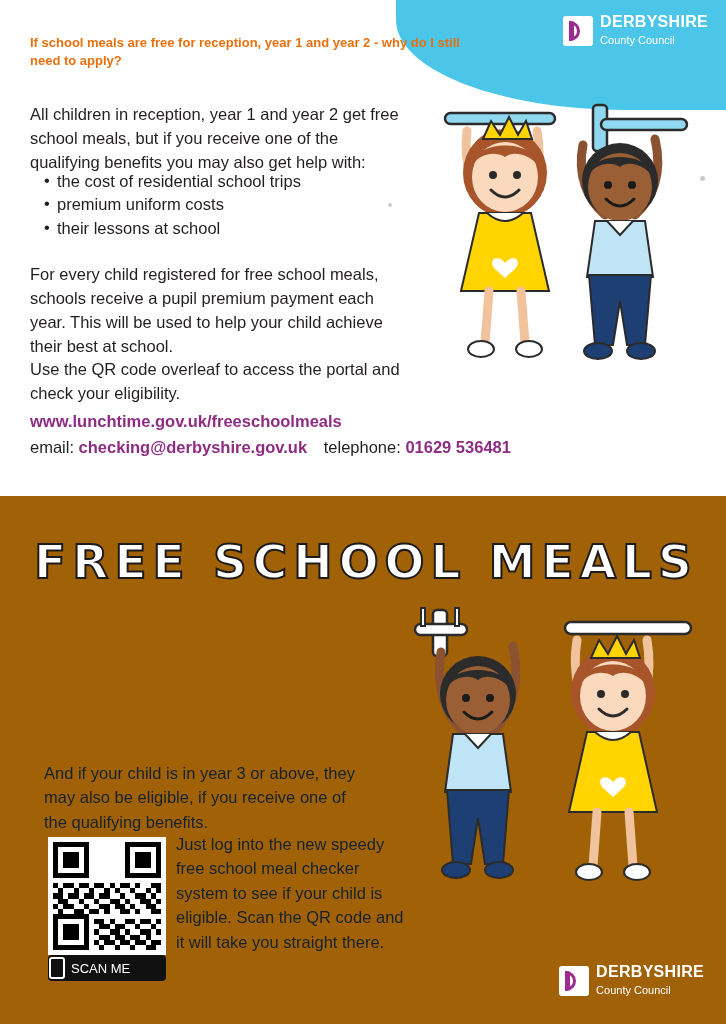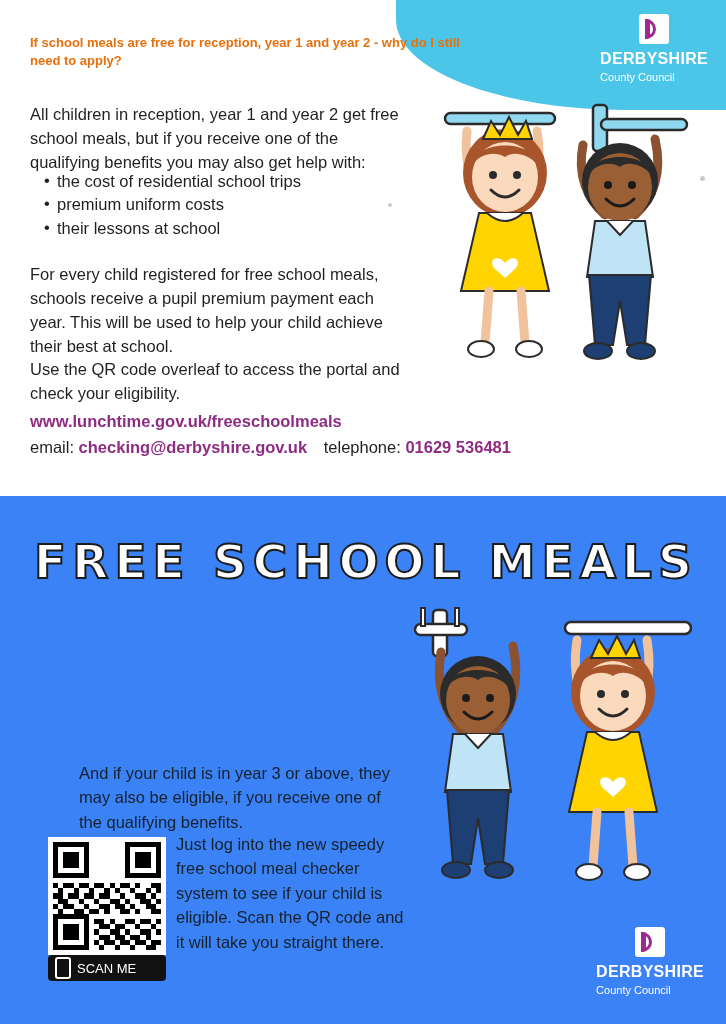--- a/index.html
+++ b/index.html
@@ -30,21 +30,20 @@
     width: 330px;
     height: 110px;
     background: #4cc6e8;
     border-bottom-left-radius: 230px 90px;
   }
   .council-logo {
     position: absolute;
     display: flex;
     align-items: center;
     gap: 7px;
-    flex-direction: column;
   }
   .council-logo .mark {
     width: 30px; height: 30px;
     background: #ffffff;
     border-radius: 3px;
     position: relative;
     flex: none;
   }
   .council-logo .mark::before {
     content: "";
@@ -138,21 +137,21 @@
     width: 726px; height: 8px;
     background: #ffffff;
   }
 
   
   .panel-bottom {
     position: absolute;
     left: 0; top: 496px;
     width: 726px;
     height: 528px;
-    background: #3b82f6;
+    background: #a16207;
     overflow: hidden;
   }
   .fsm-title {
     position: absolute;
     left: 26px; top: 38px;
     width: 680px;
     font-family: "DejaVu Sans", sans-serif;
     font-size: 47px;
     font-weight: bold;
     letter-spacing: 6px;
@@ -170,21 +169,21 @@
   }
   .bottom-body {
     position: absolute;
     left: 44px;
     width: 320px;
     color: #16222b;
     font-size: 16.5px;
     line-height: 1.48;
   }
   #b-para-1 { top: 159px; }
-  #b-para-2 { top: 265px; margin-left: 35px; }
+  #b-para-2 { top: 265px; }
 
   .qr-box {
     position: absolute;
     left: 48px; top: 341px;
     width: 118px; height: 118px;
     background: #ffffff;
     padding: 5px;
     box-sizing: border-box;
   }
   .qr-grid {
@@ -198,21 +197,21 @@
     position: absolute;
     left: 48px; top: 459px;
     width: 118px; height: 26px;
     background: #111111;
     border-radius: 4px;
     color: #ffffff;
     font-size: 13px;
     display: flex;
     align-items: center;
     gap: 6px;
-    padding-left: 7px;
+    padding-left: 1px;
     box-sizing: border-box;
   }
   .scan-me .phone {
     width: 12px; height: 18px;
     border: 2px solid #ffffff;
     border-radius: 3px;
     background: #111;
     flex: none;
   }
   .qr-text {

